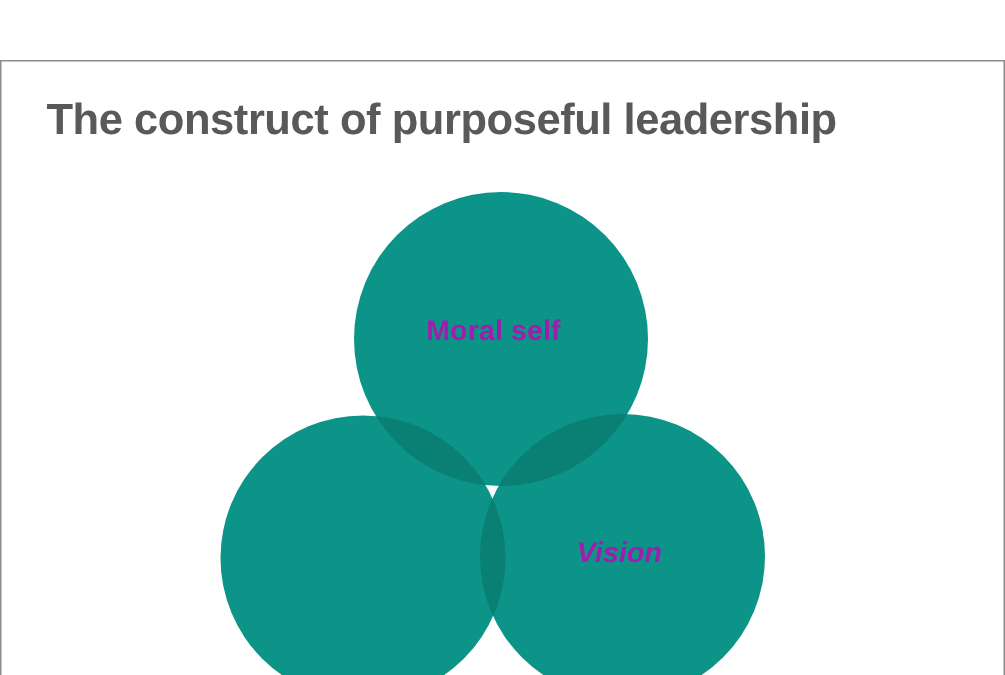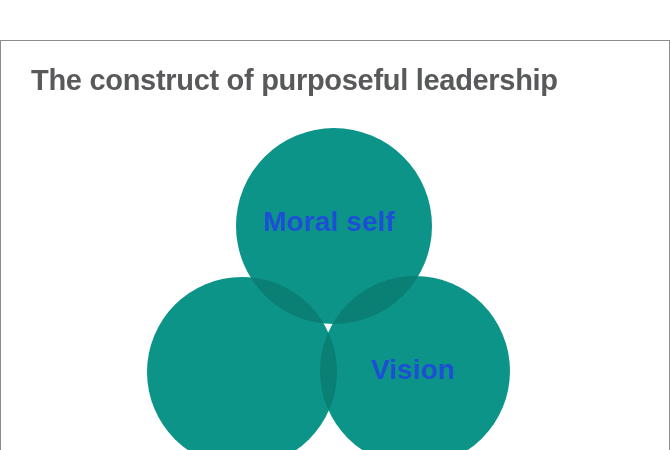--- a/index.html
+++ b/index.html
@@ -33,31 +33,31 @@
   .venn-svg {
     position: absolute;
     left: 0;
     top: 0;
     width: 670px;
     height: 450px;
   }
   .circle-label {
     position: absolute;
     transform: translate(-50%, -50%);
-    color: #1d4ed8;
+    color: #a21caf;
     font-weight: 700;
-    font-size: 28px;
+    font-size: 19px;
     line-height: 25px;
     text-align: center;
     letter-spacing: 0.1px;
     white-space: pre-line;
   }
   .label-moral   { left: 328px; top: 180px; white-space: nowrap; }
   .label-commit  { left: 240px; top: 331px; width: 180px; }
-  .label-vision  { left: 412px; top: 328px; white-space: nowrap; }
+  .label-vision  { left: 412px; top: 328px; white-space: nowrap; font-style: italic; }
 </style>
 </head>
 <body>
 
 <div class="frame">
   <h1 class="title">The construct of purposeful leadership</h1>
 
   <svg class="venn-svg" viewBox="0 0 670 450" xmlns="http://www.w3.org/2000/svg" aria-hidden="true">
       <defs>
         <clipPath id="vcp0">

